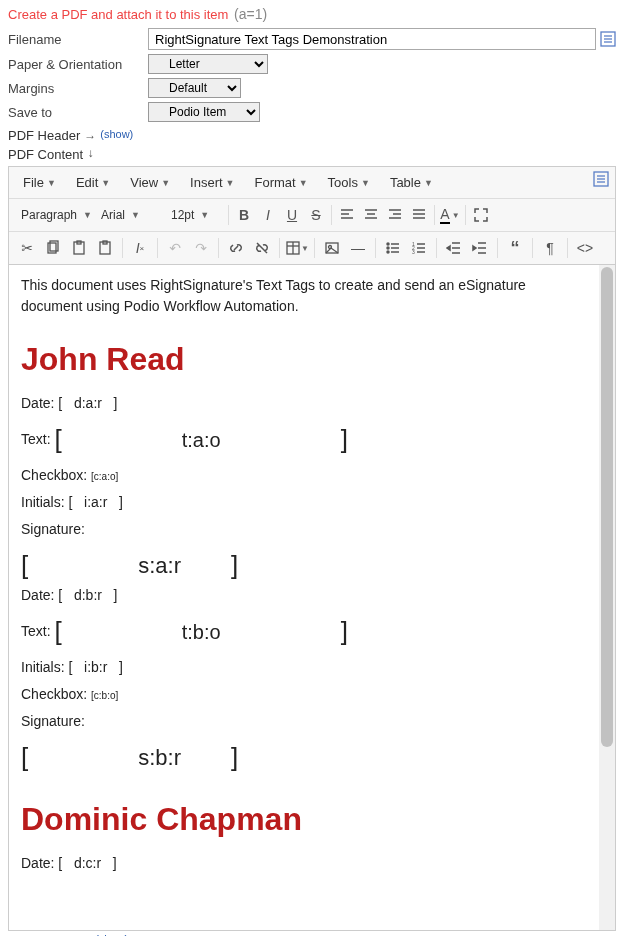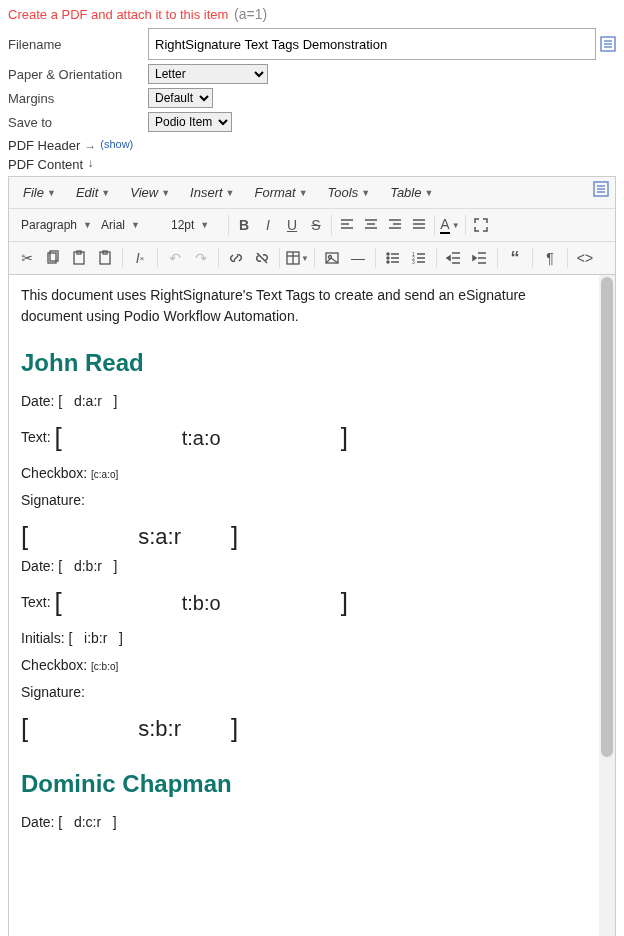--- a/index.html
+++ b/index.html
@@ -2,42 +2,42 @@
 <html><head>
 <meta charset="utf-8">
 <style>
 * { box-sizing: border-box; margin: 0; padding: 0; }
 body { font-family: Arial, Helvetica, sans-serif; font-size: 13px; color: #333; background: #fff; width: 624px; }
 .hdr { padding: 6px 8px 2px; }
 .hdr-title { font-weight: normal; color: #ef4444; font-size: 13px; }
 .hdr-meta { font-size: 14px; color: #888; margin-left: 2px; }
 .form-row { display: flex; align-items: center; margin: 4px 8px; }
 .form-label { width: 140px; text-align: left; padding-right: 6px; font-size: 13px; color: #444; }
-.form-input { flex: 1; border: 1px solid #aaa; padding: 3px 6px; font-size: 13px; height: 32px; background: #fff; }
-.form-select { border: 1px solid #999; font-size: 12px; padding: 1px 2px; background: #efefef; }
+.form-input { flex: 1; border: 1px solid #aaa; padding: 3px 6px; font-size: 13px; height: 22px; background: #fff; }
+.form-select { border: 1px solid #999; font-size: 12px; padding: 1px 16px; background: #efefef; }
 .icon-end { width: 16px; height: 16px; margin-left: 4px; color: #5a7fc7; display: flex; align-items: center; justify-content: center; }
 .section-line { padding: 2px 8px; font-size: 13px; color: #333; display: flex; align-items: flex-start; gap: 4px; }
 .show-link { color: #2a5db0; font-size: 11px; text-decoration: none; }
 .arrow { font-size: 12px; color: #555; }
 .editor-wrap { margin: 2px 8px 0; border: 1px solid #ccc; position: relative; }
 .toolbar { background: #f7f7f7; border-bottom: 1px solid #ddd; padding: 4px 6px; display: flex; gap: 4px; align-items: center; flex-wrap: wrap; min-height: 30px; }
 .toolbar2 { background: #f7f7f7; border-bottom: 1px solid #ddd; padding: 4px 6px; display: flex; gap: 0; align-items: center; min-height: 30px; }
 .toolbar3 { background: #f7f7f7; border-bottom: 1px solid #ccc; padding: 4px 6px; display: flex; gap: 2px; align-items: center; min-height: 30px; }
-.tb-btn { padding: 4px 8px; cursor: pointer; font-size: 13px; color: #333; display: flex; align-items: center; gap: 3px; border-radius: 3px; font-style: italic; }
+.tb-btn { padding: 4px 8px; cursor: pointer; font-size: 13px; color: #333; display: flex; align-items: center; gap: 3px; border-radius: 3px; }
 .caret { font-size: 9px; color: #666; }
 .tb-dd { padding: 2px 6px; font-size: 12px; color: #333; display: flex; align-items: center; gap: 6px; cursor: pointer; min-width: 60px; }
 .tb-sep { width: 1px; height: 20px; background: #ddd; margin: 0 3px; }
 .tb-icon { width: 24px; height: 24px; display: flex; align-items: center; justify-content: center; cursor: pointer; color: #555; border-radius: 3px; font-size: 14px; }
 .tb-icon svg { width: 16px; height: 16px; }
 .editor-body-wrap { display: flex; justify-content: center; }
 .editor-body { flex: 1; padding: 10px 12px; font-size: 14px; line-height: 1.5; color: #222; height: 665px; overflow: hidden; }
 .scrollbar { width: 16px; background: #f1f1f1; position: relative; }
 .scroll-thumb { position: absolute; left: 2px; right: 2px; top: 2px; height: 480px; background: #c1c1c1; border-radius: 6px; }
 .editor-body p { margin-bottom: 6px; }
-.editor-body h2 { font-size: 24px; font-weight: bold; margin-top: 18px; margin-bottom: 10px; color: #0f766e; }
+.editor-body h2 { font-size: 32px; font-weight: bold; margin-top: 18px; margin-bottom: 10px; color: #b91c1c; }
 .block { margin-bottom: 8px; }
 .big-bracket { font-size: 26px; font-weight: normal; }
 .sig-line { font-size: 26px; display: flex; align-items: center; }
 .sig-content { font-size: 22px; margin: 0 50px 0 110px; }
 .txt-line { display: flex; align-items: center; }
 .txt-tag { font-size: 20px; }
 .small-tag { font-size: 10px; }
 .footer-edit-icon { position: absolute; top: 4px; right: 6px; width: 16px; height: 16px; color: #5a7fc7; }
 </style>
 </head>
@@ -297,20 +297,21 @@
   </div>
 
   <div class="editor-body-wrap">
     <div class="editor-body">
       <p>This document uses RightSignature's Text Tags to create and send an eSignature document using Podio Workflow Automation.</p>
 
       <h2>John Read</h2>
       <p class="block"><span>Date:</span> [&nbsp;&nbsp;&nbsp;<span>d:a:r</span>&nbsp;&nbsp;&nbsp;]</p>
       <p class="block txt-line"><span>Text:</span>&nbsp;<span class="big-bracket">[</span><span style="display:inline-block;width:120px"></span><span class="txt-tag">t:a:o</span><span style="display:inline-block;width:120px"></span><span class="big-bracket">]</span></p>
       <p class="block"><span>Checkbox:</span> <span class="small-tag">[c:a:o]</span></p>
+      <p class="block"><span>Initials:</span> [&nbsp;&nbsp;&nbsp;<span>i:a:r</span>&nbsp;&nbsp;&nbsp;]</p>
       <p class="block">Signature:</p>
       <div class="sig-line">
           <span class="big-bracket">[</span>
           <span class="sig-content">s:a:r</span>
           <span class="big-bracket">]</span>
         </div>
 
       <p class="block"><span>Date:</span> [&nbsp;&nbsp;&nbsp;<span>d:b:r</span>&nbsp;&nbsp;&nbsp;]</p>
       <p class="block txt-line"><span>Text:</span>&nbsp;<span class="big-bracket">[</span><span style="display:inline-block;width:120px"></span><span class="txt-tag">t:b:o</span><span style="display:inline-block;width:120px"></span><span class="big-bracket">]</span></p>
       <p class="block"><span>Initials:</span> [&nbsp;&nbsp;&nbsp;<span>i:b:r</span>&nbsp;&nbsp;&nbsp;]</p>

